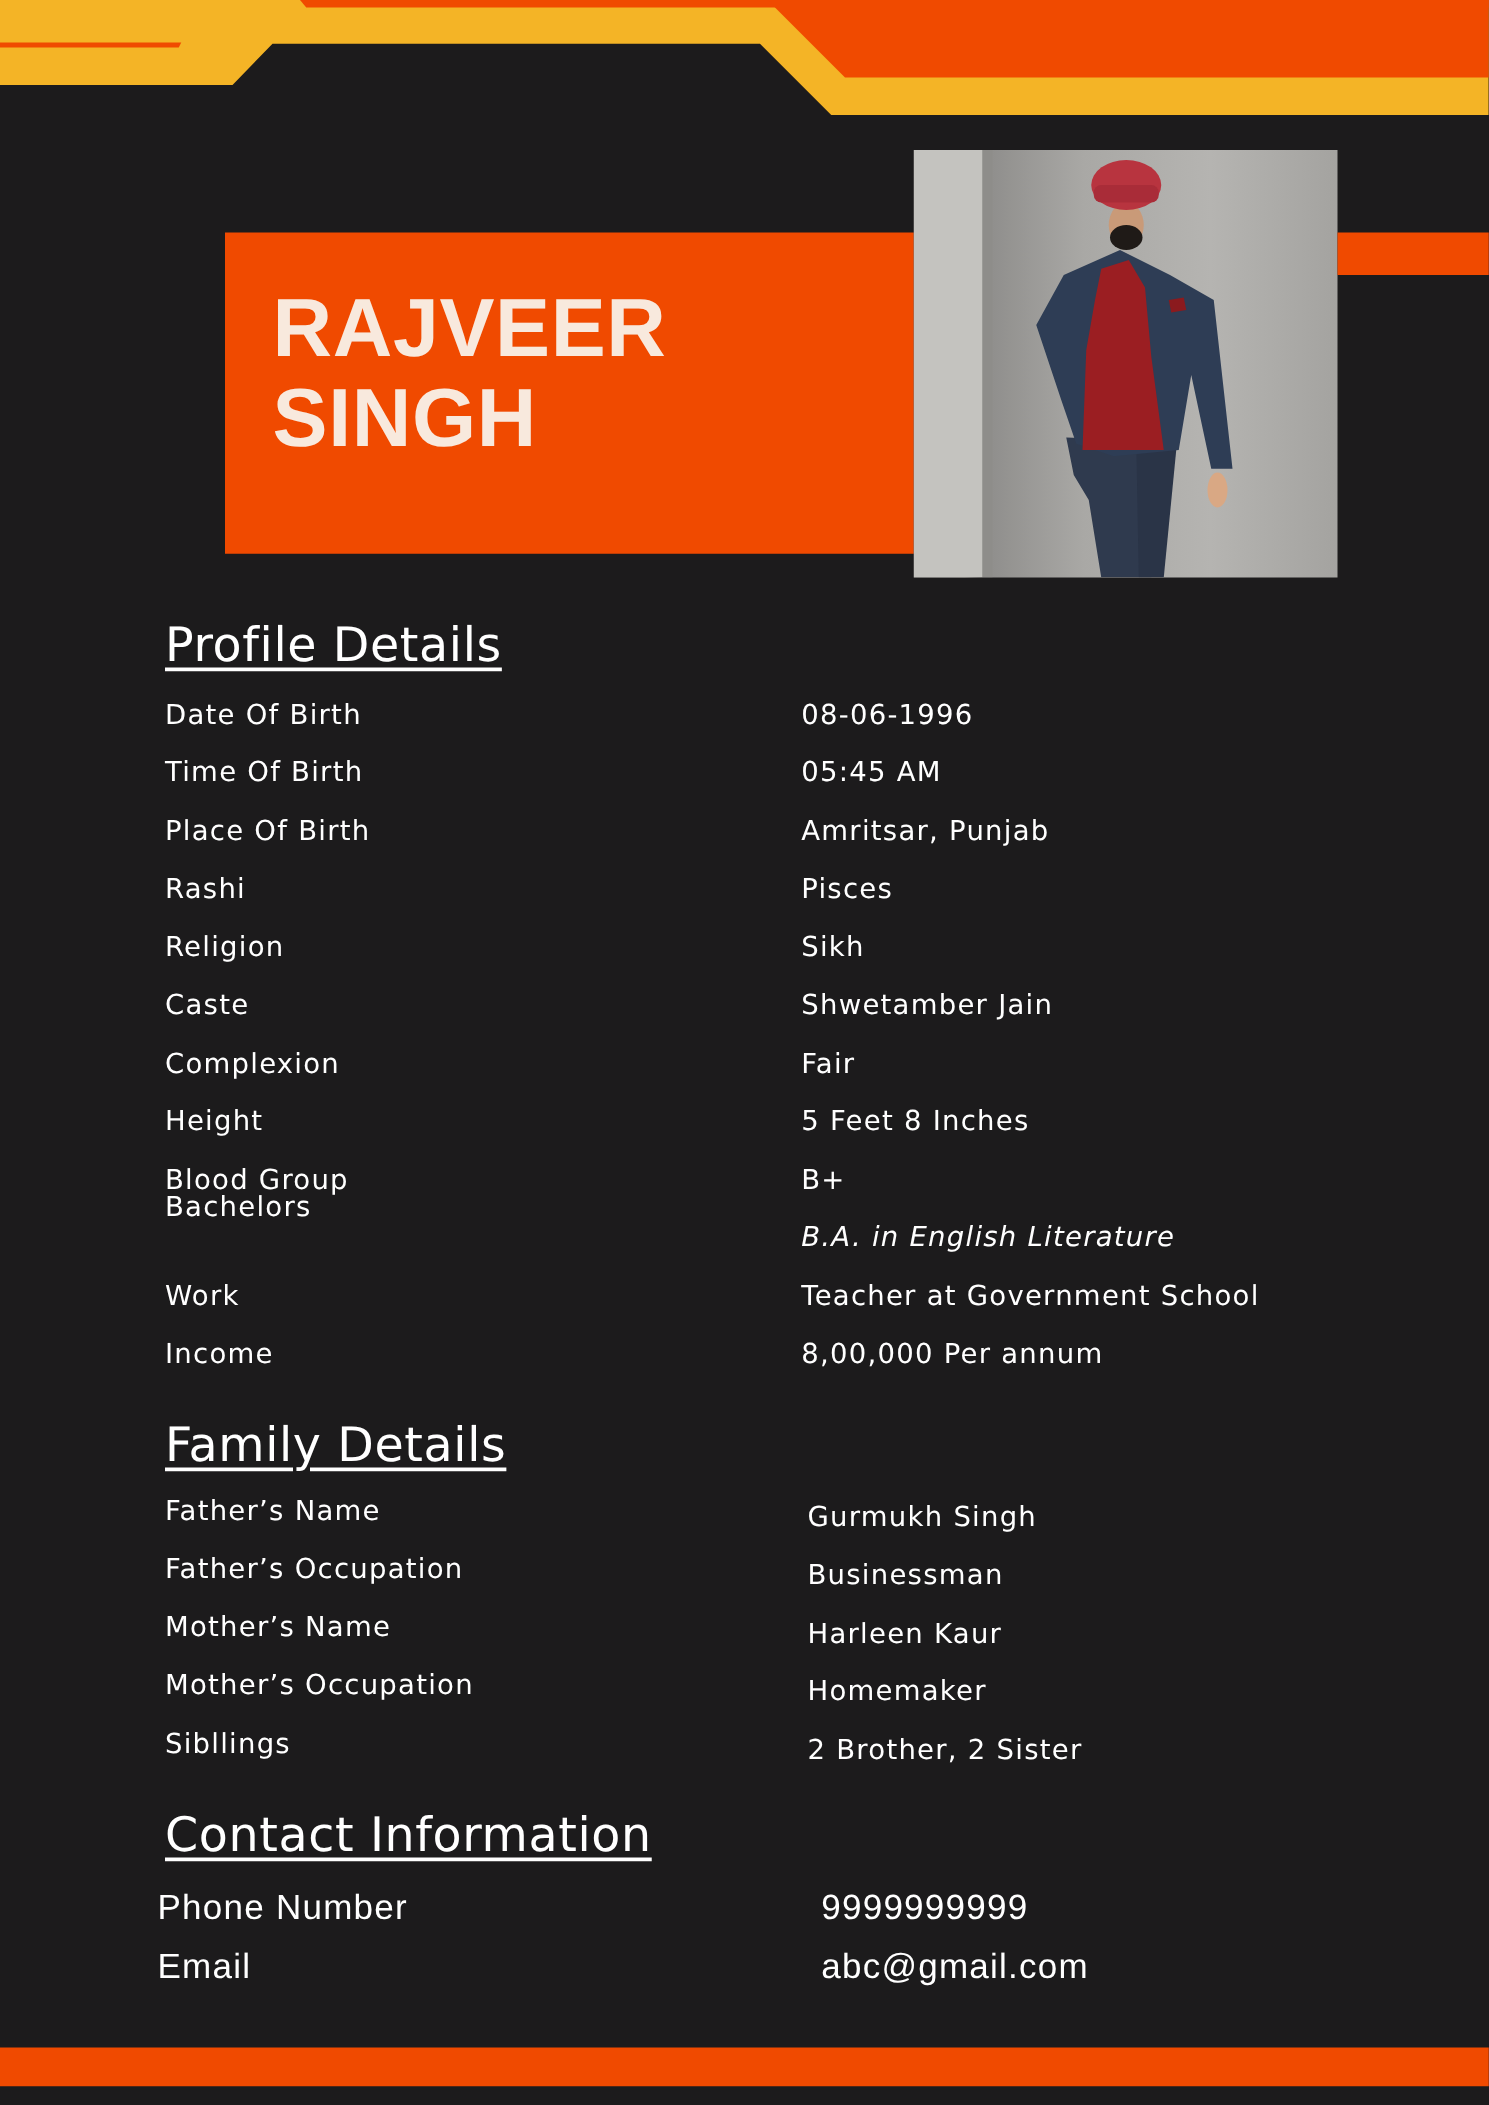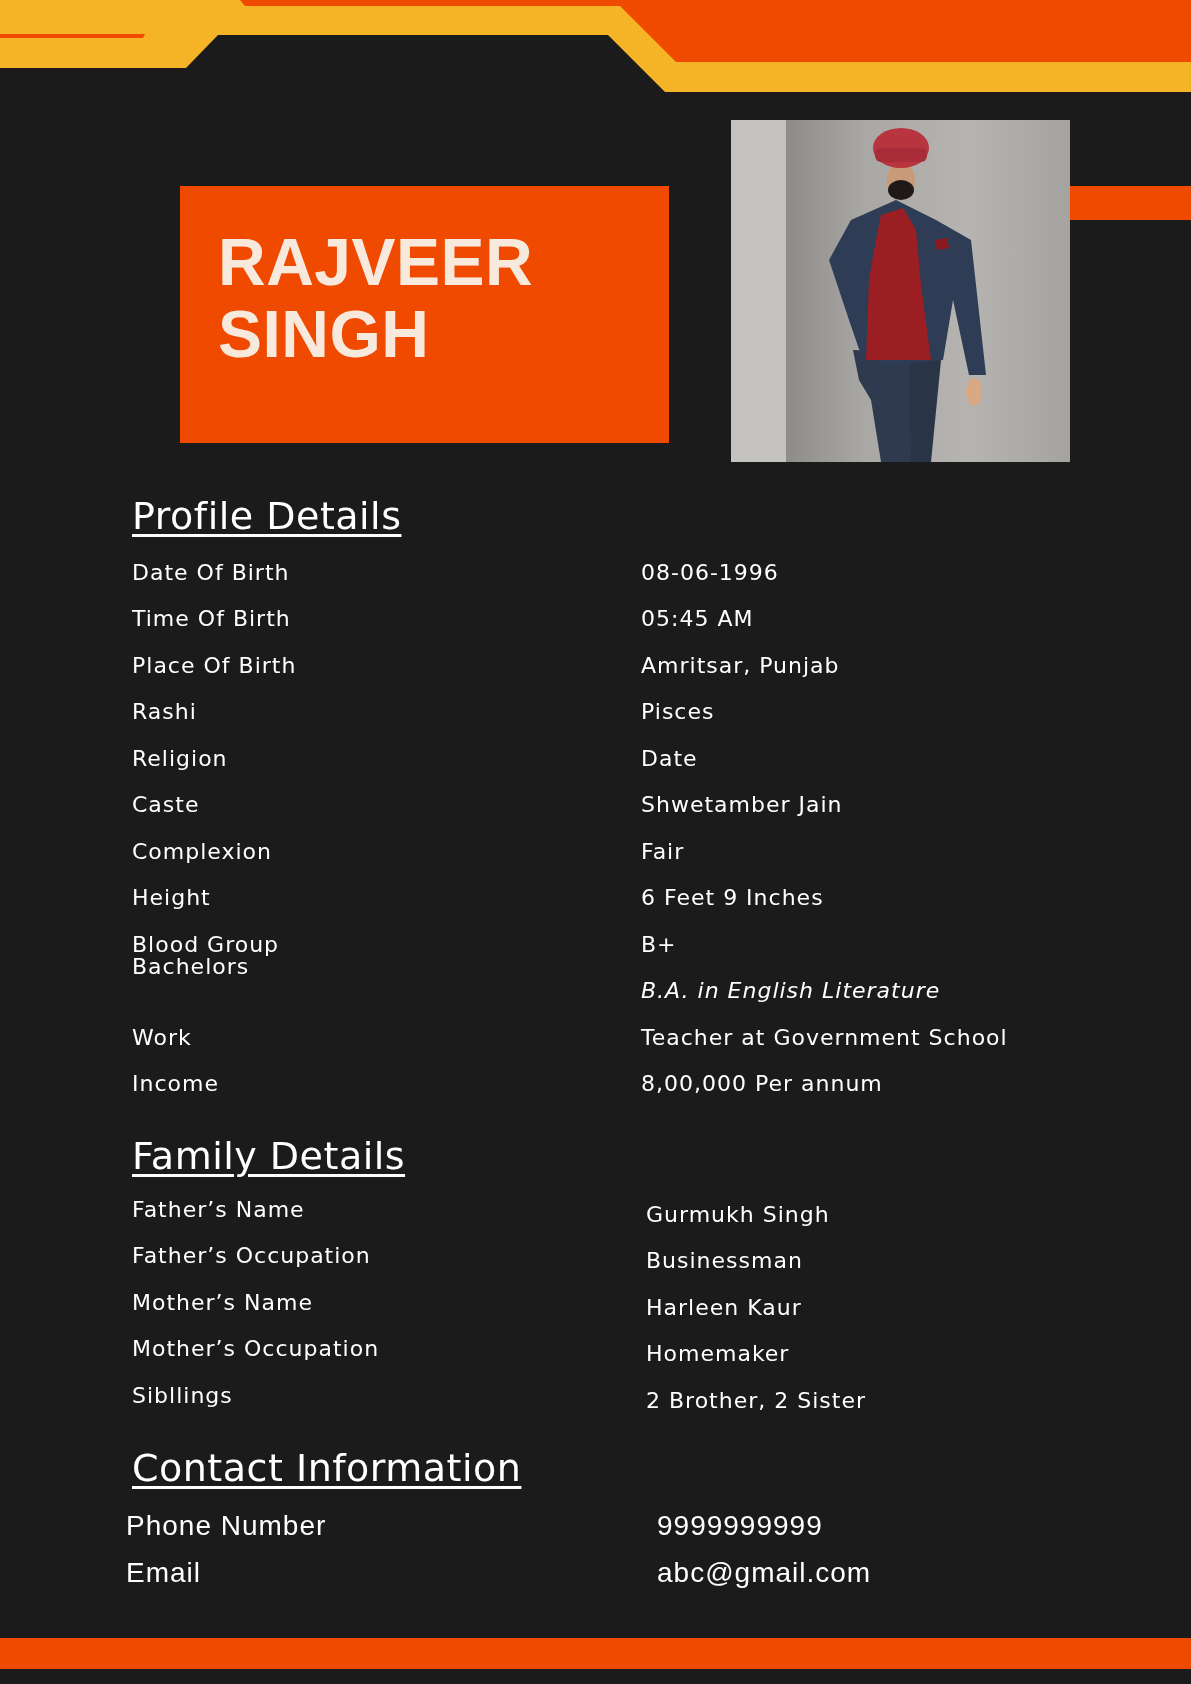--- a/index.html
+++ b/index.html
@@ -5,21 +5,21 @@
     html, body { margin: 0; padding: 0; }
     body {
       width: 1191px; height: 1684px;
       background: #1C1B1C;
       position: relative; overflow: hidden;
       font-family: "DejaVu Sans", sans-serif;
       color: #FFFFFF;
     }
     .banner { position: absolute; left: 0; top: 0; width: 1191px; height: 100px; }
     .name-panel {
-      position: absolute; left: 180px; top: 186px; width: 489px; height: 257px;
+      position: absolute; left: 180px; top: 186px; width: 551px; height: 257px;
       background: #F04A00;
     }
     .name-text {
       position: absolute; left: 38px; top: 40px;
       font-family: "Liberation Sans", sans-serif; font-weight: bold;
       font-size: 66px; line-height: 72px; color: #F8E9DD; letter-spacing: 0.5px;
     }
     .name-text span { display: block; }
     .photo {
       position: absolute; left: 731px; top: 120px; width: 339px; height: 342px;
@@ -98,30 +98,30 @@
 <div class="row lbl" style="top:606px;">Time Of Birth</div>
 <div class="row val" style="top:606px;">05:45 AM</div>
 
 <div class="row lbl" style="top:653px;">Place Of  Birth</div>
 <div class="row val" style="top:653px;">Amritsar, Punjab</div>
 
 <div class="row lbl" style="top:699px;">Rashi</div>
 <div class="row val" style="top:699px;">Pisces</div>
 
 <div class="row lbl" style="top:746px;">Religion</div>
-<div class="row val" style="top:746px;">Date</div>
+<div class="row val" style="top:746px;">Sikh</div>
 
 <div class="row lbl" style="top:792px;">Caste</div>
 <div class="row val" style="top:792px;">Shwetamber Jain</div>
 
 <div class="row lbl" style="top:839px;">Complexion</div>
 <div class="row val" style="top:839px;">Fair</div>
 
 <div class="row lbl" style="top:885px;">Height</div>
-<div class="row val" style="top:885px;">6 Feet 9 Inches</div>
+<div class="row val" style="top:885px;">5 Feet 8 Inches</div>
 
 <div class="row lbl" style="top:932px;">Blood Group</div>
 <div class="row val" style="top:932px;">B+</div>
 
 <div class="row lbl" style="top:954px;text-align:center;">Bachelors</div>
 <div class="row val" style="top:978px;font-style:italic;">B.A. in English Literature</div>
 
 <div class="row lbl" style="top:1025px;">Work</div>
 <div class="row val" style="top:1025px;">Teacher at Government School</div>
 

